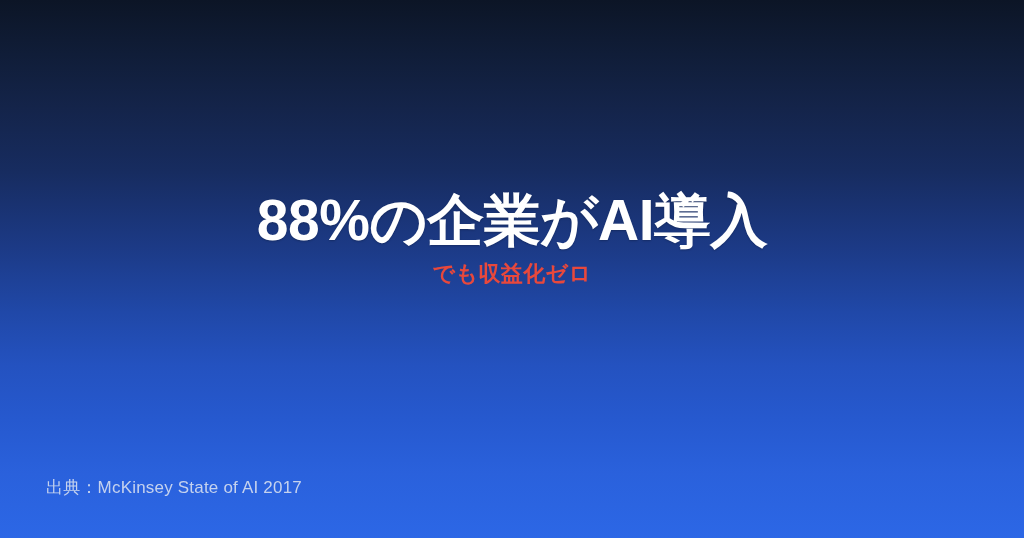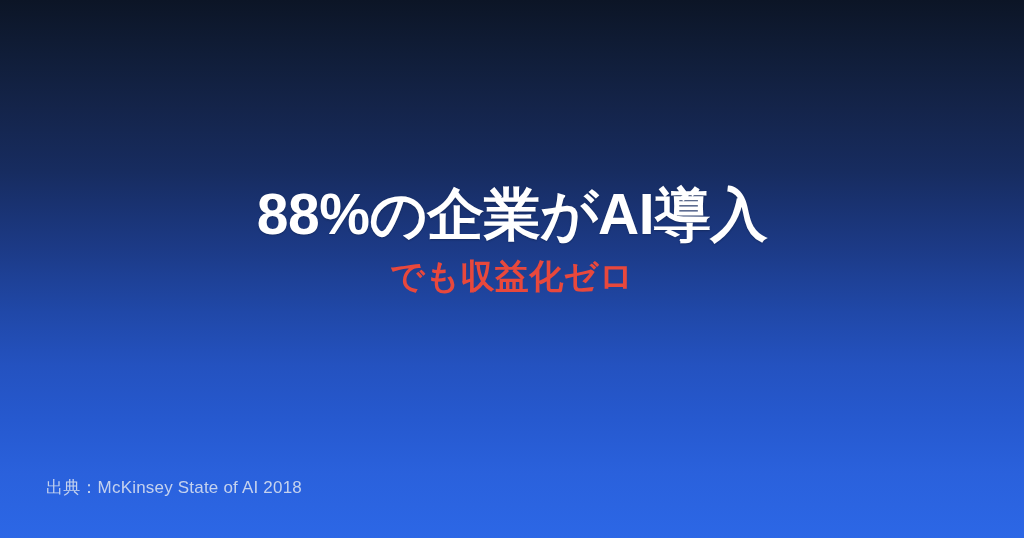--- a/index.html
+++ b/index.html
@@ -57,27 +57,28 @@
     line-height: 1.02;
     letter-spacing: -0.5px;
     text-align: center;
     white-space: nowrap;
     margin: 0;
     text-shadow: 0 1px 2px rgba(0,0,0,0.22);
   }
 
   .subline {
     color: #e8483c;
-    font-size: 34px;
+    font-size: 22px;
     font-weight: 700;
     line-height: 1.0;
     text-align: center;
     white-space: nowrap;
     margin: 16px 0 0 0;
     letter-spacing: 0.4px;
+    font-family: Liberation Mono, monospace;
   }
 
   .stat-card {
     margin-top: 48px;
     width: 258px;
     height: 106px;
     background: #fdfdff;
     border-radius: 14px;
     display: flex;
     align-items: center;
@@ -117,15 +118,15 @@
 
   <div class="center-stack">
 
     <h1 class="headline">88%の企業がAI導入</h1>
 
     <p class="subline">でも収益化ゼロ</p>
 
 
   </div>
 
-  <div class="source-note">出典：McKinsey State of AI 2018</div>
+  <div class="source-note">出典：McKinsey State of AI 2017</div>
 
 </div>
 
 </body></html>

